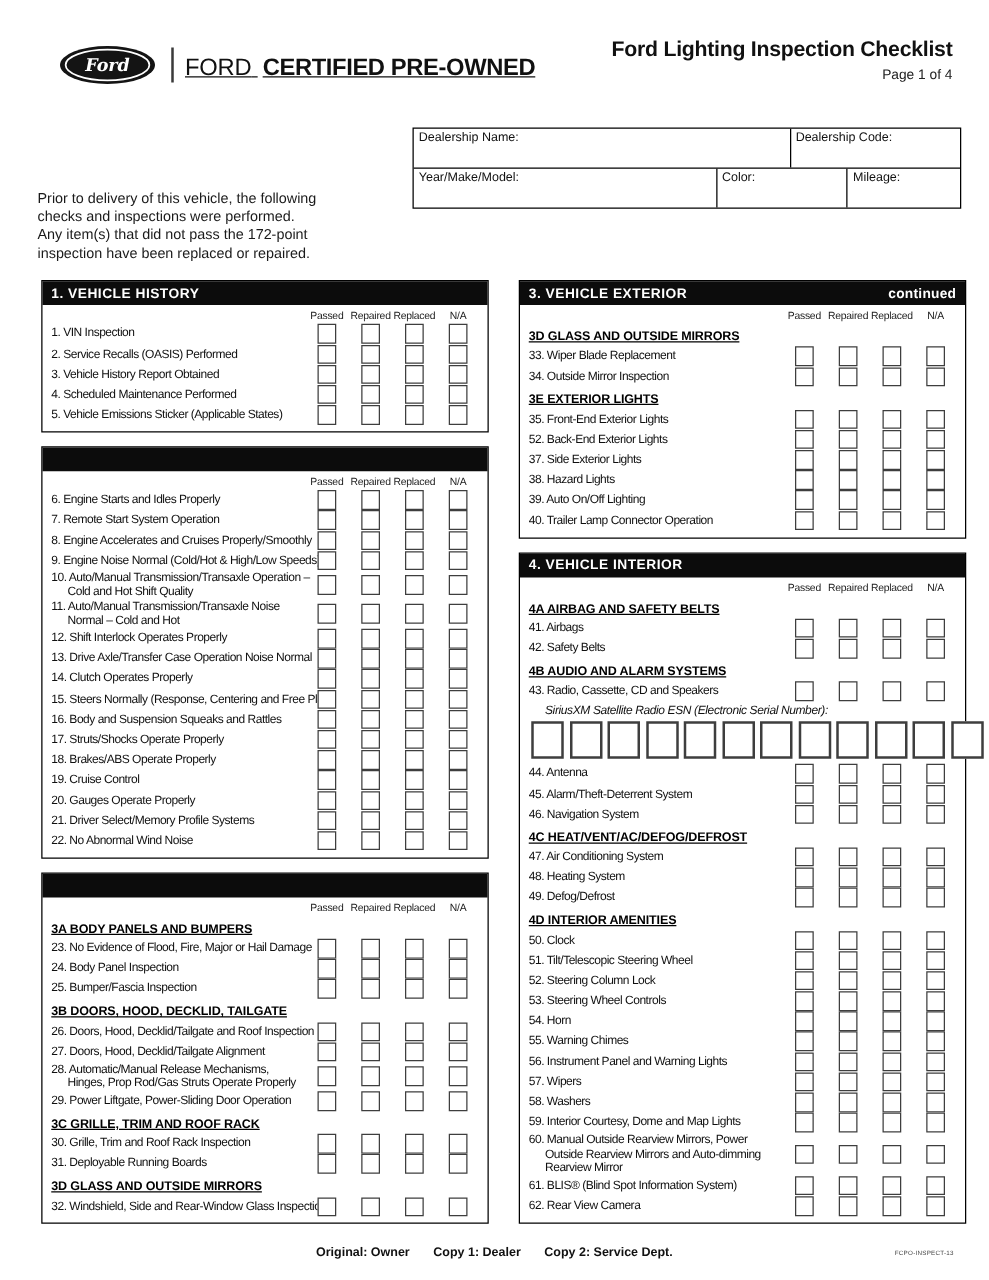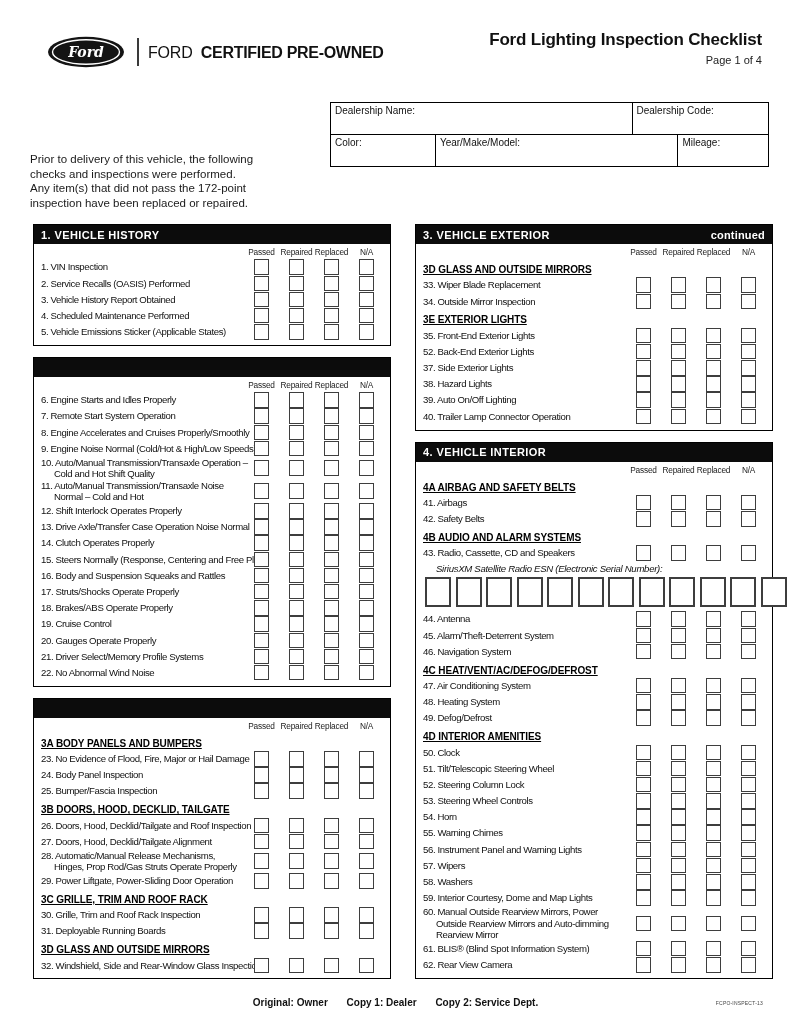--- a/index.html
+++ b/index.html
@@ -1,21 +1,21 @@
 <!DOCTYPE html>
 <html><head>
 <meta charset="utf-8">
 <style>
   html,body{margin:0;padding:0;background:#fff;}
   .page{position:relative;width:791px;height:1024px;background:#fff;overflow:hidden;
         font-family:"Liberation Sans",sans-serif;color:#111;}
   
   .logo-svg{position:absolute;left:47px;top:36px;}
   .logo-divider{position:absolute;left:137px;top:38px;width:2px;height:28px;background:#3a3a3a;}
-  .wordmark{position:absolute;left:148px;top:44px;font-size:16px;white-space:nowrap;letter-spacing:-0.2px;}
+  .wordmark{position:absolute;left:148px;top:44px;font-size:19px;white-space:nowrap;letter-spacing:-0.2px;text-decoration:underline;}
   .wordmark .wm-reg{font-weight:400;}
   .wordmark .wm-bold{font-weight:800;margin-left:4px;letter-spacing:-0.3px;}
   .title-block{position:absolute;right:29px;top:30px;text-align:right;}
   .doc-title{font-size:17px;font-weight:800;letter-spacing:-0.2px;}
   .doc-page{font-size:11px;margin-top:4px;color:#222;}
   
   .info-table{position:absolute;left:330px;top:102px;width:437px;border:1.6px solid #000;}
   .it-row{display:flex;height:31px;border-bottom:1.6px solid #000;}
   .it-row:last-child{border-bottom:none;}
   .it-cell{border-right:1.6px solid #000;padding:2px 4px;box-sizing:border-box;}
@@ -75,25 +75,25 @@
   <div class="info-table" id="info-table">
       <div class="it-row">
         <div class="it-cell" style="width: 69%;">
           <div class="it-label">Dealership Name:</div>
         </div>
         <div class="it-cell" style="width: 31%;">
           <div class="it-label">Dealership Code:</div>
         </div>
       </div>
       <div class="it-row">
+        <div class="it-cell" style="width: 55.5%;">
+          <div class="it-label">Year/Make/Model:</div>
+        </div>
         <div class="it-cell" style="width: 24%;">
           <div class="it-label">Color:</div>
-        </div>
-        <div class="it-cell" style="width: 55.5%;">
-          <div class="it-label">Year/Make/Model:</div>
         </div>
         <div class="it-cell" style="width: 20.5%;">
           <div class="it-label">Mileage:</div>
         </div>
       </div>
     </div>
 
   <div class="intro">Prior to delivery of this vehicle, the following
 checks and inspections were performed.
 Any item(s) that did not pass the 172-point

